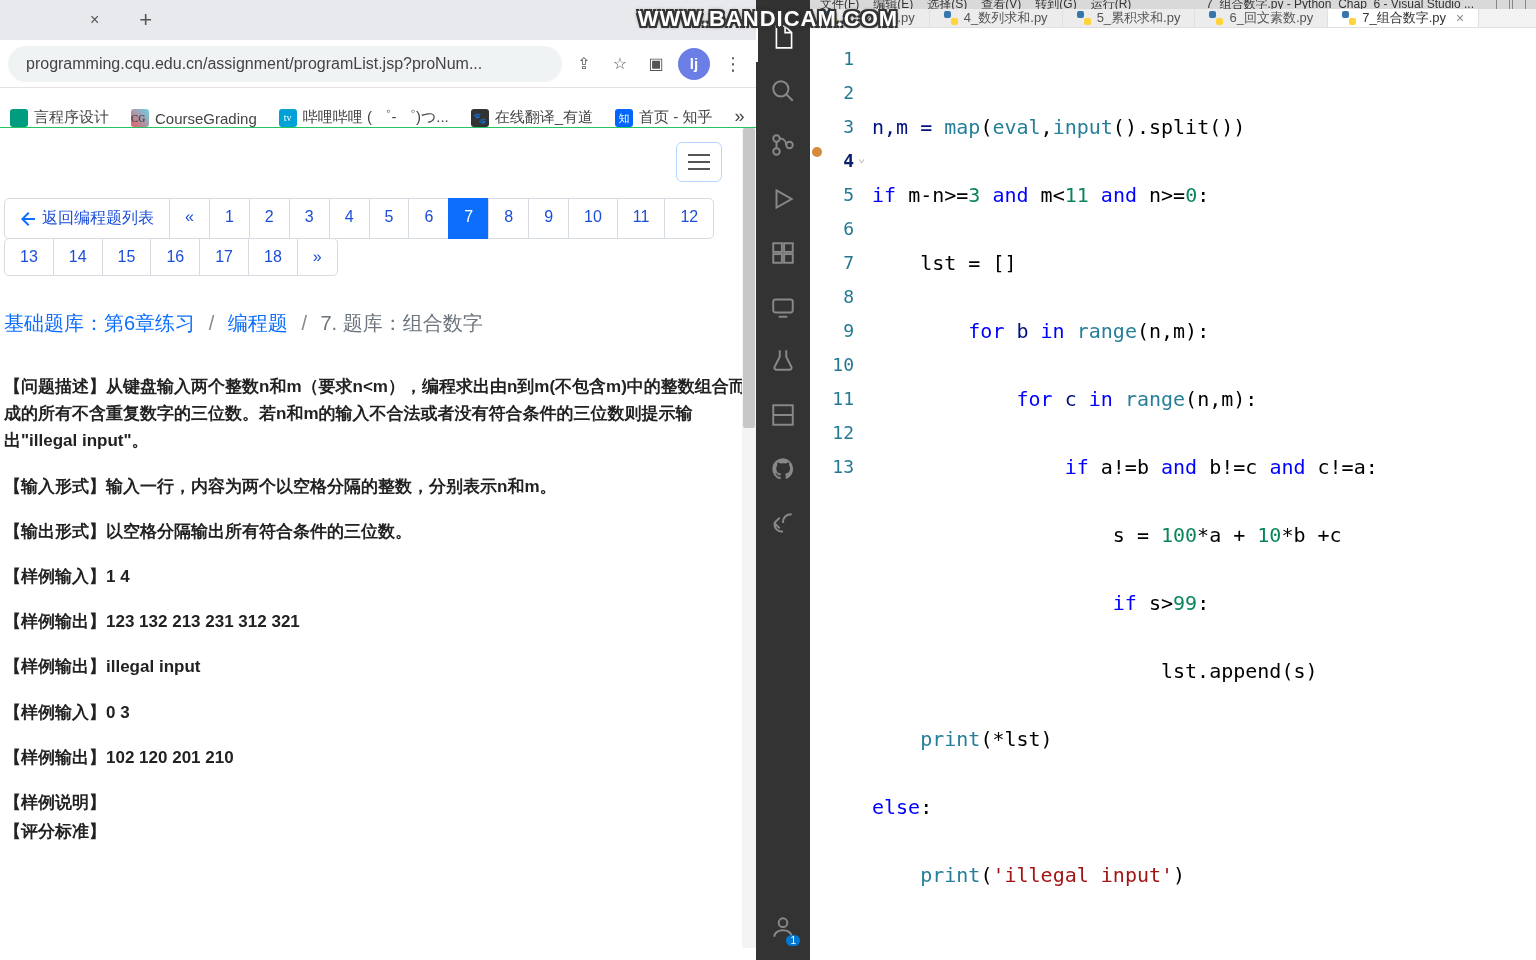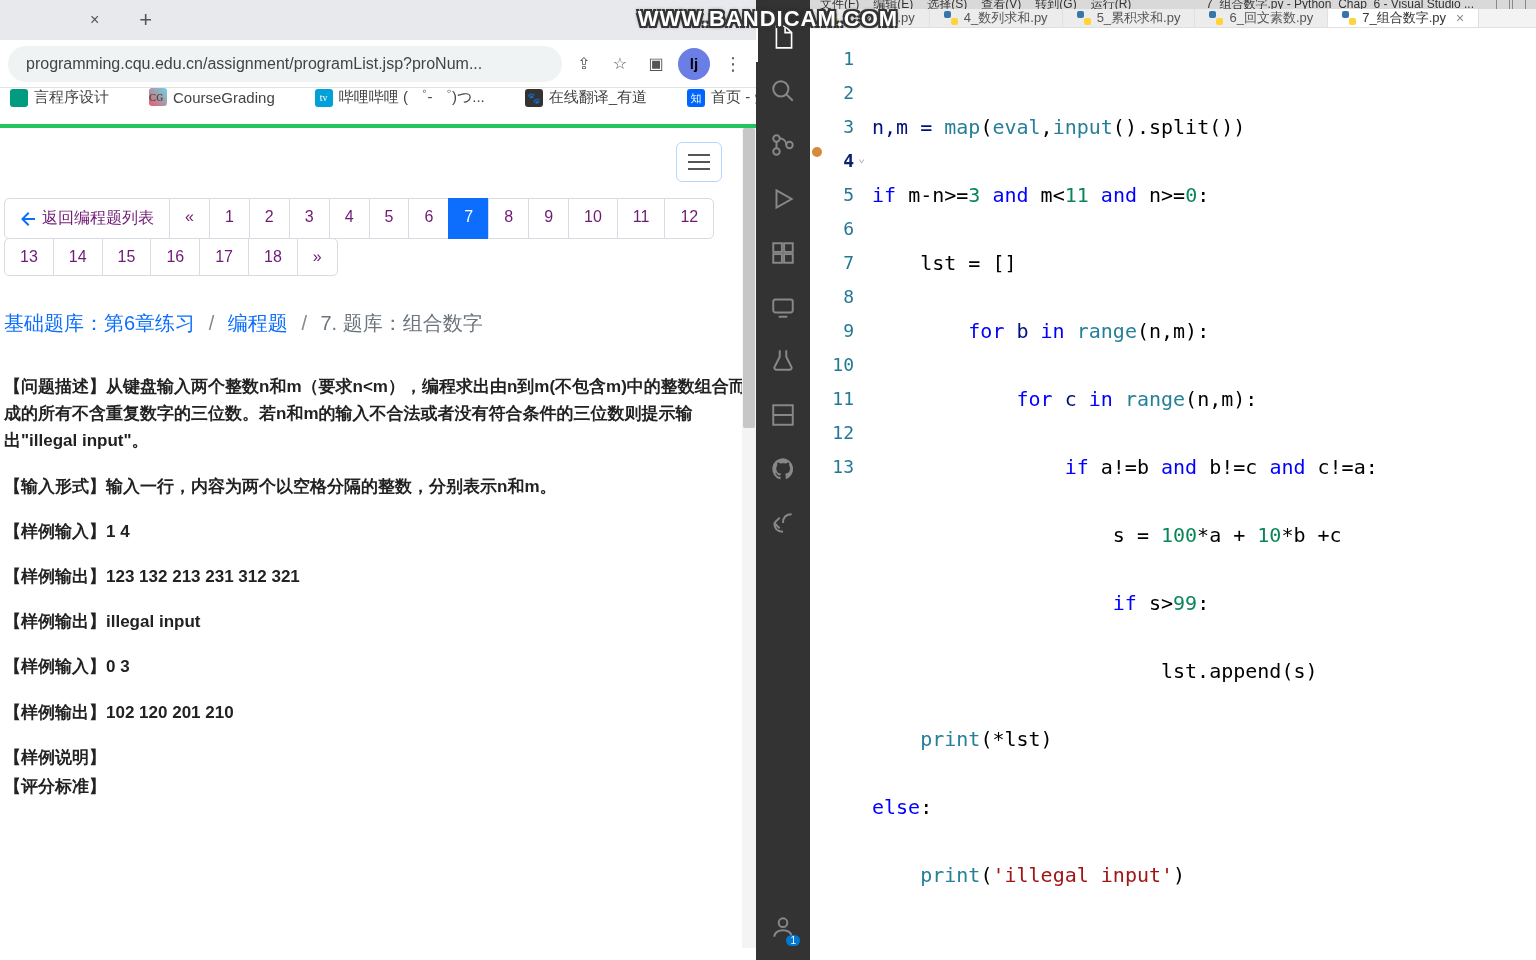--- a/index.html
+++ b/index.html
@@ -14,36 +14,36 @@
 
 
 .browser-tabs { height: 40px; background: #e7e9ec; display: flex; align-items: center; }
 .tab-close { margin-left: 80px; color: #555; font-size: 16px; padding: 6px 10px; cursor: pointer; }
 .tab-new { margin-left: 20px; color: #555; font-size: 22px; padding: 2px 10px; cursor: pointer; }
 .tab-dropdown { margin-left: auto; margin-right: 20px; color: #555; }
 
 .addr-bar { height: 48px; background: #fff; display: flex; align-items: center; padding: 0 8px; gap: 8px; border-bottom: 1px solid #e3e3e3; }
 .addr-url { flex: 1; height: 36px; background: #f0f3f4; border-radius: 18px; display: flex; align-items: center; padding: 0 18px; font-size: 16px; color: #444; overflow: hidden; white-space: nowrap; }
 .addr-icon { width: 28px; height: 28px; display: flex; align-items: center; justify-content: center; color: #555; border-radius: 6px; cursor: pointer; }
-.profile-badge { width: 32px; height: 32px; border-radius: 50%; background: #6b7ee5; color: #000000; display: flex; align-items: center; justify-content: center; font-size: 15px; font-weight: 600; }
+.profile-badge { width: 32px; height: 32px; border-radius: 50%; background: #6b7ee5; color: #ffffff; display: flex; align-items: center; justify-content: center; font-size: 15px; font-weight: 600; }
 .menu-dots { font-size: 18px; cursor: pointer; color: #555; padding: 0 6px; }
 
-.bookmarks { height: 40px; display: flex; align-items: flex-start; gap: 40px; padding: 0 10px; font-size: 15px; color: #444; border-bottom: 4px solid #22c55e; }
+.bookmarks { height: 40px; display: flex; align-items: flex-end; gap: 22px; padding: 0 10px; font-size: 15px; color: #444; border-bottom: 1px solid #22c55e; }
 .bk-item { display: flex; align-items: center; gap: 6px; cursor: pointer; white-space: nowrap; }
 .bk-ico { width: 18px; height: 18px; border-radius: 3px; display: inline-block; font-family: Liberation Serif, serif; }
 
 
 .page-wrap { position: absolute; top: 128px; left: 0; right: 0; bottom: 0; overflow-y: auto; }
 .page-inner { padding: 4px 10px 40px 4px; }
 .hamburger { position: absolute; right: 34px; top: 14px; width: 46px; height: 40px; border: 1px solid #b7d6ff; border-radius: 6px; display: flex; align-items: center; justify-content: center; cursor: pointer; }
 .hamburger span { display: block; width: 22px; height: 2px; background: #555; box-shadow: 0 -7px 0 #555, 0 7px 0 #555; }
 
 .pagination-wrap { margin-top: 66px; }
 .pag-row { display: flex; gap: 0; }
-.pag-item { border: 1px solid #d6dce1; padding: 9px 15px; font-size: 16px; color: #701a75; cursor: pointer; margin-left: -1px; background: #fff; }
+.pag-item { border: 1px solid #d6dce1; padding: 9px 15px; font-size: 16px; color: #1d4ed8; cursor: pointer; margin-left: -1px; background: #fff; }
 .pag-item.first { border-radius: 5px 0 0 5px; margin-left: 0; }
 .pag-item.last { border-radius: 0 5px 5px 0; }
 .pag-item.active { background: #0d6efd; color: #fff; border-color: #0d6efd; }
 .return-btn { display: flex; align-items: center; gap: 6px; }
 
 .breadcrumb { margin-top: 34px; font-size: 20px; color: #444; }
 .breadcrumb .bc-link { color: #0d6efd; cursor: pointer; }
 .breadcrumb .sep { color: #888; margin: 0 8px; }
 .breadcrumb .active { color: #6c757d; }
 
@@ -179,20 +179,21 @@
         <span class="bc-link">基础题库：第6章练习</span>
         <span class="sep">/</span>
         <span class="bc-link">编程题</span>
         <span class="sep">/</span>
         <span class="active">7. 题库：组合数字</span>
       </div>
 
       <div class="prob-body">
         <p>【问题描述】从键盘输入两个整数n和m（要求n&lt;m），编程求出由n到m(不包含m)中的整数组合而成的所有不含重复数字的三位数。若n和m的输入不合法或者没有符合条件的三位数则提示输出"illegal input"。</p>
         <p>【输入形式】输入一行，内容为两个以空格分隔的整数，分别表示n和m。</p>
+        <p>【输出形式】以空格分隔输出所有符合条件的三位数。</p>
         <p>【样例输入】1 4</p>
         <p>【样例输出】123 132 213 231 312 321</p>
         <p>【样例输出】illegal input</p>
         <p>【样例输入】0 3</p>
         <p>【样例输出】102 120 201 210</p>
         <p style="margin-bottom:2px">【样例说明】</p>
         <p>【评分标准】</p>
       </div>
     </div>
   </div>

